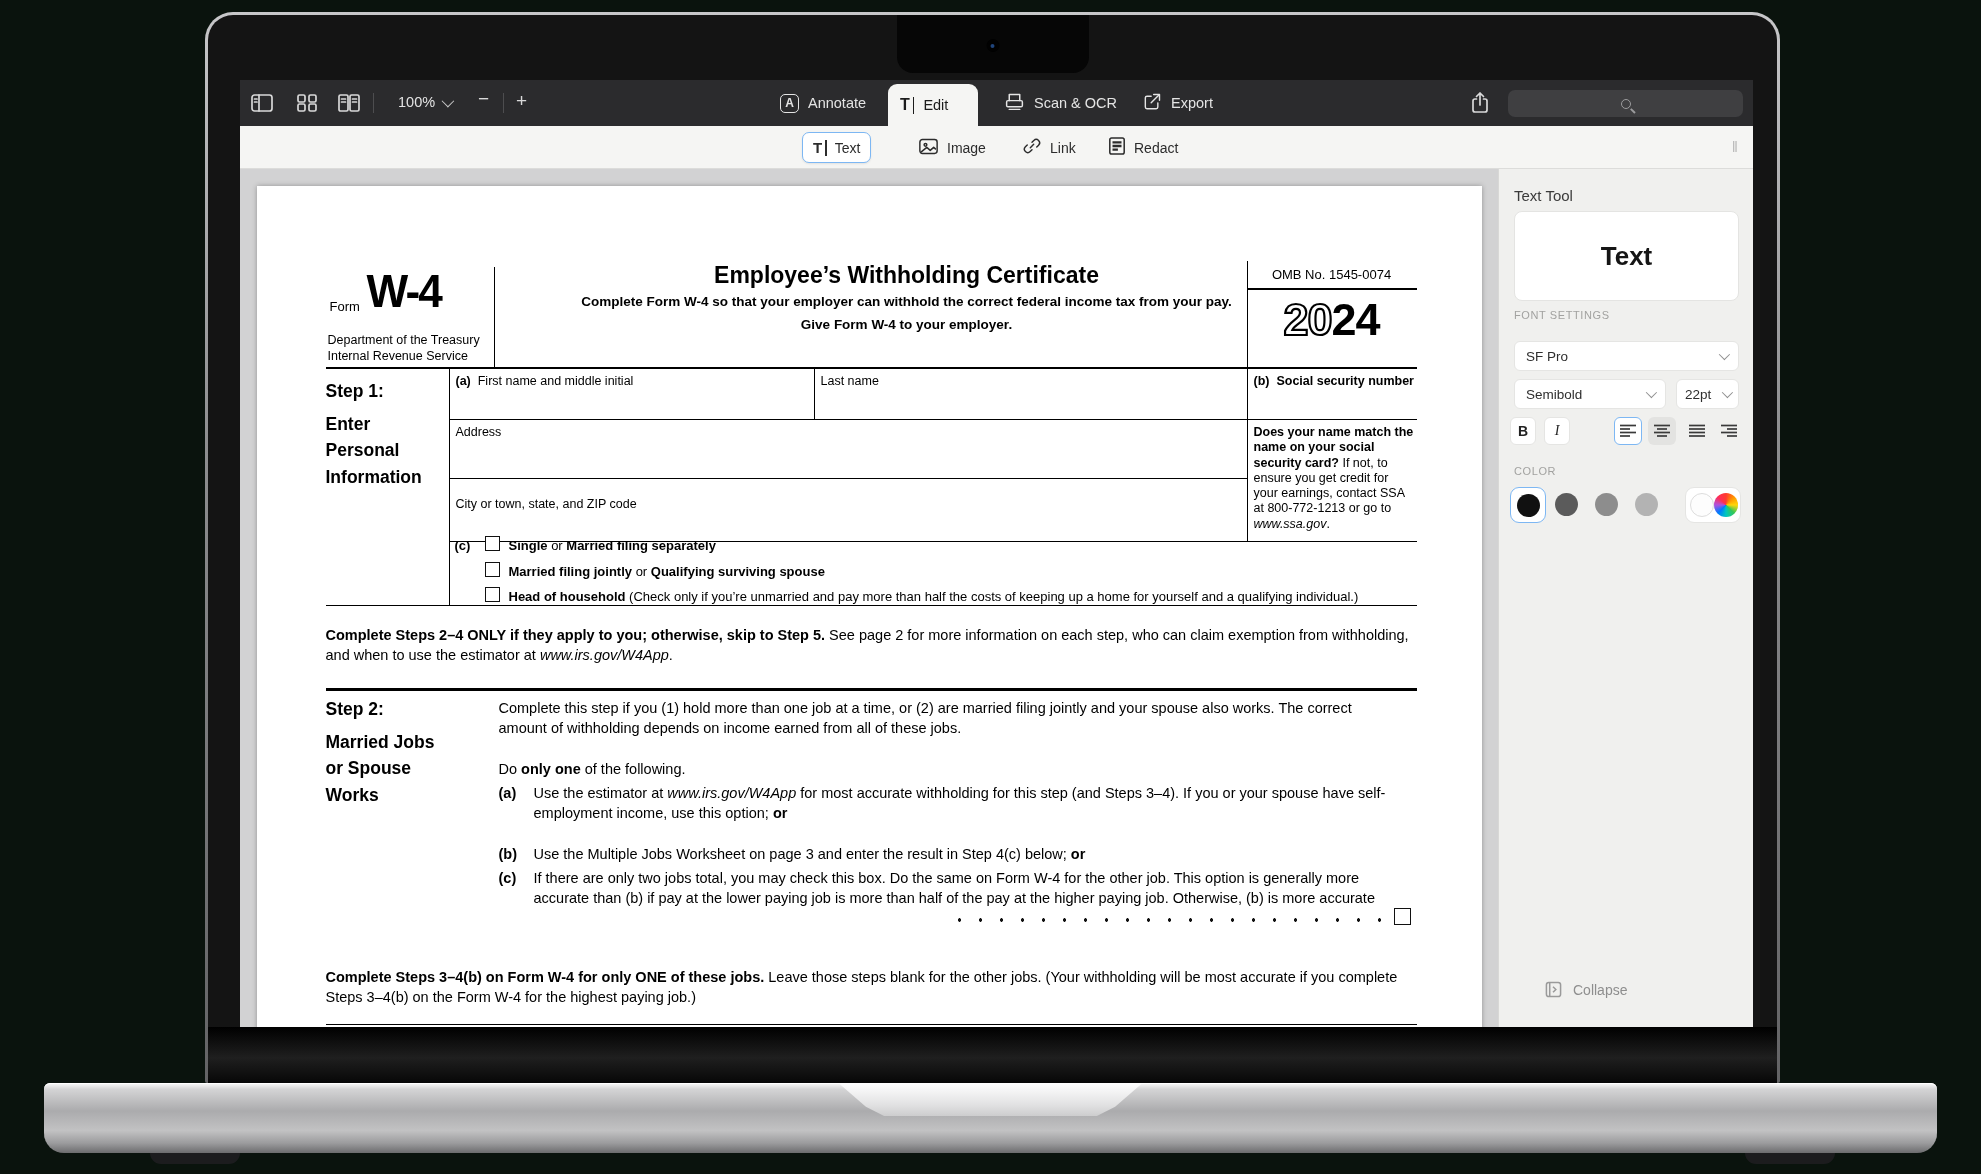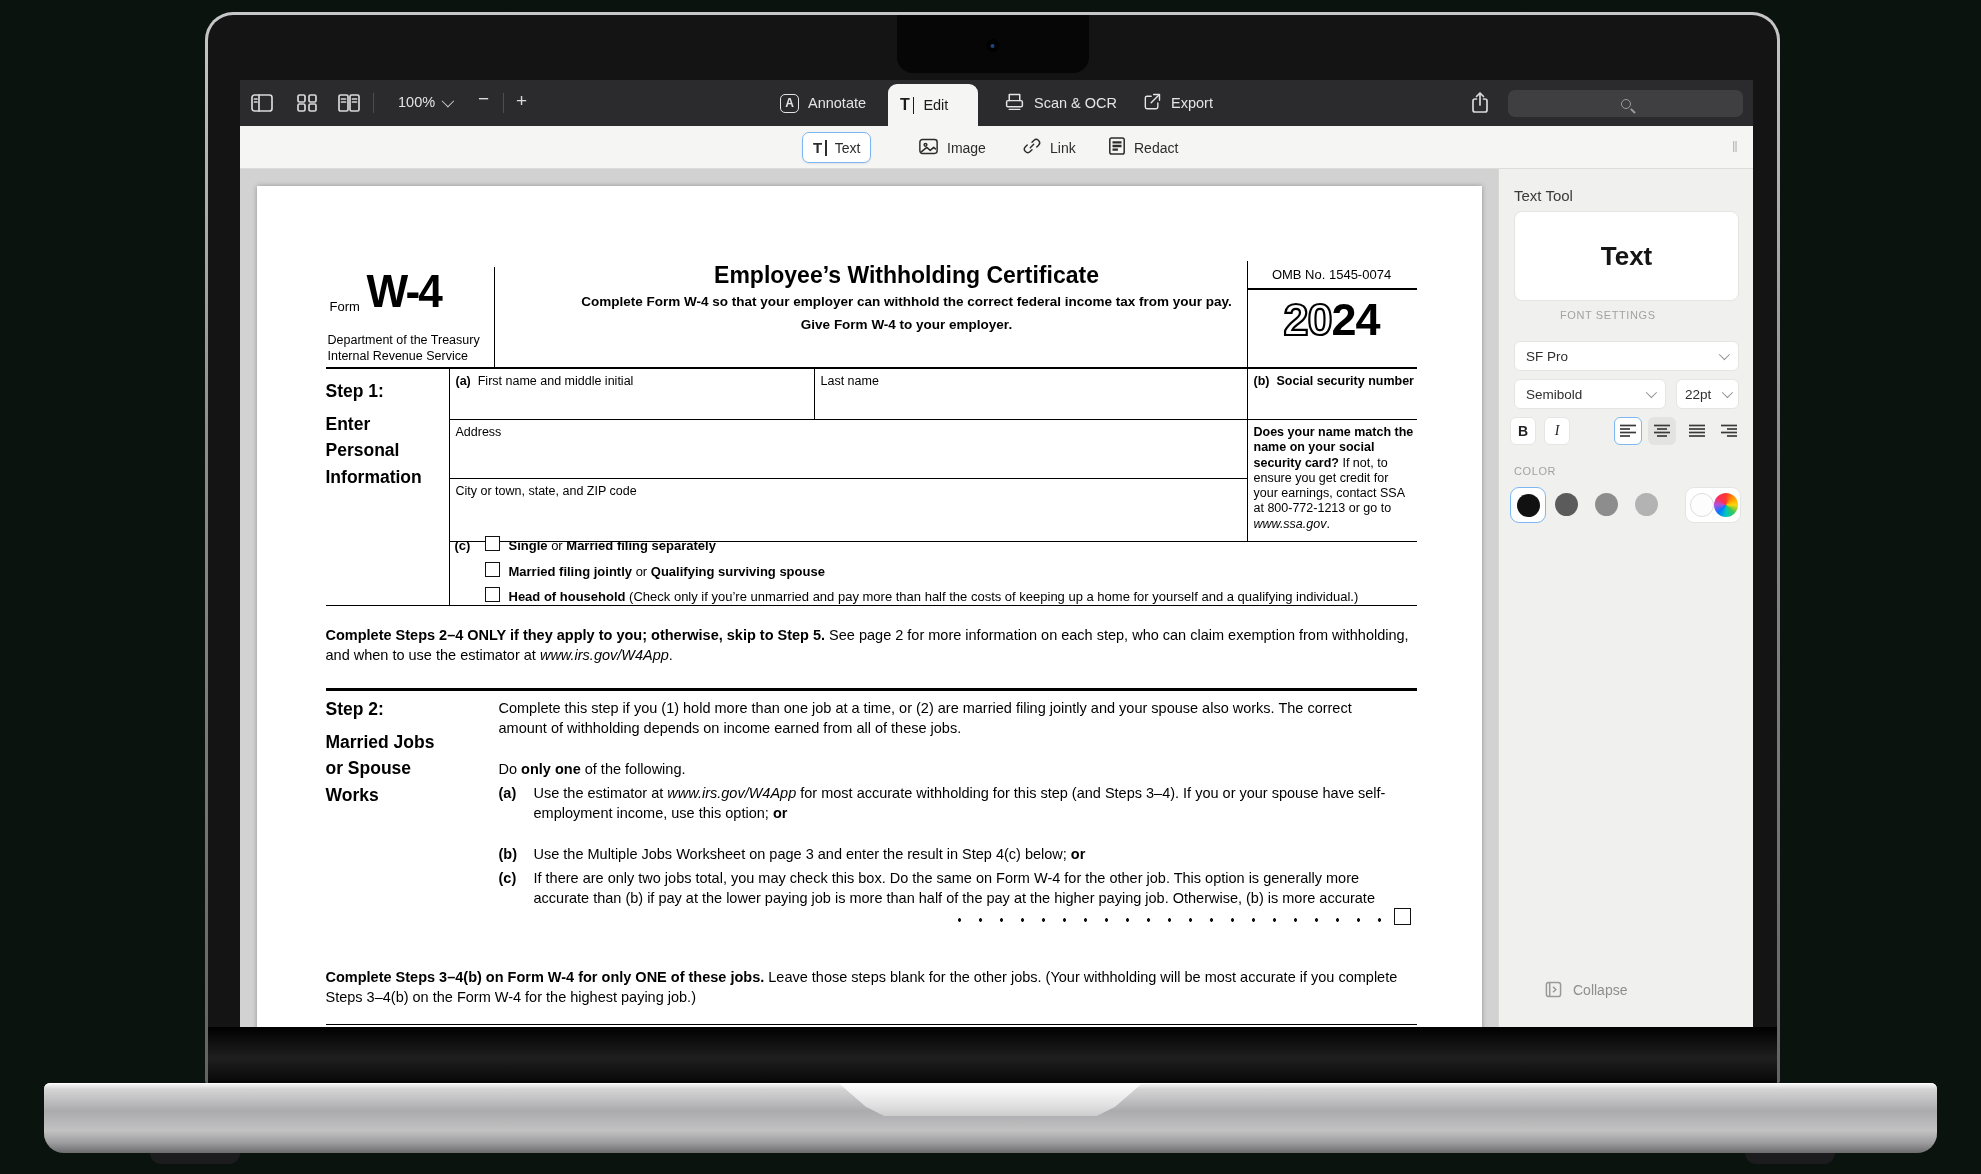--- a/index.html
+++ b/index.html
@@ -271,21 +271,21 @@
             <div class="abs step-label" style="left:69px; top:225px; line-height:1.5;">
               <div>Enter</div>
               <div>Personal</div>
               <div>Information</div>
             </div>
 
             <div class="abs flabel" style="left:199px; top:188px;"><span class="b">(a)</span>&nbsp;&nbsp;<span>First name and middle initial</span></div>
             <div class="abs flabel" style="left:564px; top:188px;">Last name</div>
             <div class="abs flabel" style="left:997px; top:188px;"><span class="b">(b)</span>&nbsp;&nbsp;<span class="b">Social security number</span></div>
             <div class="abs flabel" style="left:199px; top:239px;">Address</div>
-            <div class="abs flabel" style="left:199px; top:298px;">City or town, state, and ZIP code</div>
+            <div class="abs flabel" style="left:199px; top:311px;">City or town, state, and ZIP code</div>
             <div class="abs flabel" style="left:997px; top:239px; width:160px; line-height:1.22;"><span class="b">Does your name match the name on your social security card?</span><span> If not, to ensure you get credit for your earnings, contact SSA at 800-772-1213 or go to </span><span class="i">www.ssa.gov</span><span>.</span></div>
 
             <div class="abs b flabel" style="left:198px; top:352px; font-size:13px;">(c)</div>
             <div class="cbox" style="left:228px; top:350px;"></div>
             <div class="abs copt" style="left:252px; top:352px;"><span class="b">Single</span><span> or </span><span class="b">Married filing separately</span></div>
             <div class="cbox" style="left:228px; top:376px;"></div>
             <div class="abs copt" style="left:252px; top:378px;"><span class="b">Married filing jointly</span><span> or </span><span class="b">Qualifying surviving spouse</span></div>
             <div class="cbox" style="left:228px; top:401px;"></div>
             <div class="abs copt" style="left:252px; top:403px;"><span class="b">Head of household</span><span> (Check only if you’re unmarried and pay more than half the costs of keeping up a home for yourself and a qualifying individual.)</span></div>
 
@@ -312,21 +312,21 @@
 
             <div class="abs body-text" style="left:69px; top:782px; width:1091px;"><span class="b">Complete Steps 3–4(b) on Form W-4 for only ONE of these jobs.</span><span> Leave those steps blank for the other jobs. (Your withholding will be most accurate if you complete Steps 3–4(b) on the Form W-4 for the highest paying job.)</span></div>
             <div class="abs rule-dbl"></div>
 
           </div>
         </div>
 
         <div class="sidebar">
           <div class="sb-title">Text Tool</div>
           <div class="sb-preview">Text</div>
-          <div class="sb-section" style="top:140px;margin-left:46px;">FONT SETTINGS</div>
+          <div class="sb-section" style="top:140px;">FONT SETTINGS</div>
 
           <div class="sb-select" style="left:15px; top:172px; width:225px;">
             <span>SF Pro</span>
             <span class="chevd"></span>
           </div>
           <div class="sb-select" style="left:15px; top:210px; width:152px;">
             <span>Semibold</span>
             <span class="chevd"></span>
           </div>
           <div class="sb-select" style="left:177px; top:210px; width:63px; padding:0 8px;">

